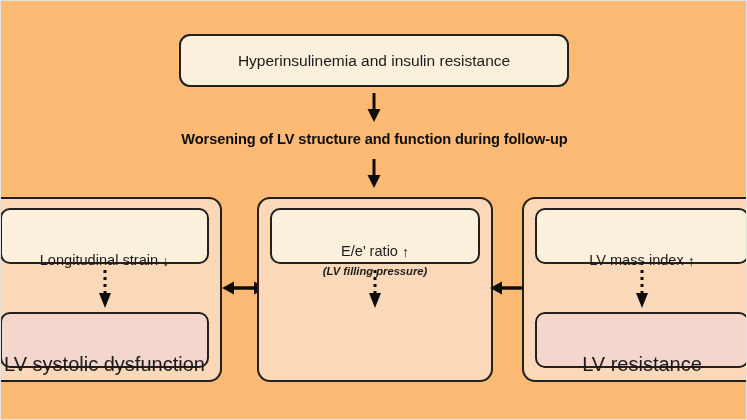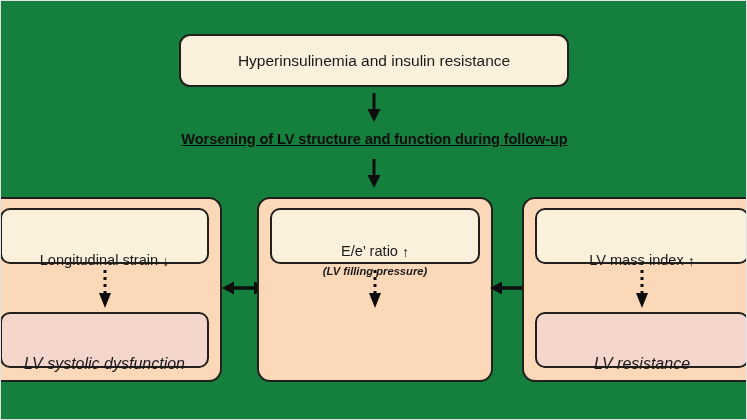--- a/index.html
+++ b/index.html
@@ -7,21 +7,21 @@
     padding: 0;
     background: #ffffff;
   }
   body {
     font-family: "Liberation Sans", sans-serif;
   }
   #page {
     position: relative;
     width: 747px;
     height: 420px;
-    background: #15803d;
+    background: #fdba74;
     border: 1px solid #e3e3e3;
     box-sizing: border-box;
     overflow: hidden;
   }
 
   
   .top-box {
     position: absolute;
     left: 178px;
     top: 33px;
@@ -54,21 +54,20 @@
   .caption {
     position: absolute;
     left: 0;
     top: 130px;
     width: 747px;
     text-align: center;
     font-size: 14.6px;
     font-weight: bold;
     color: #0d0d0d;
     letter-spacing: -0.1px;
-    text-decoration: underline;
   }
 
   
   .col {
     position: absolute;
     top: 196px;
     height: 185px;
     background: #fbd9b8;
     border: 2px solid #231f1c;
     border-radius: 13px;
@@ -102,21 +101,21 @@
     margin-top: 48px;
   }
   .inner .sub-text {
     font-size: 11.2px;
     font-style: italic;
     font-weight: bold;
     color: #1a1a1a;
     white-space: nowrap;
     margin-top: 6px;
   }
-  .inner.bottom .main-text { font-size: 16px; font-style: italic; }
+  .inner.bottom .main-text { font-size: 20px; }
 
   .arrow-glyph {
     font-size: 14px;
     font-weight: bold;
     line-height: 1;
     display: inline-block;
     vertical-align: -1px;
   }
 
   

